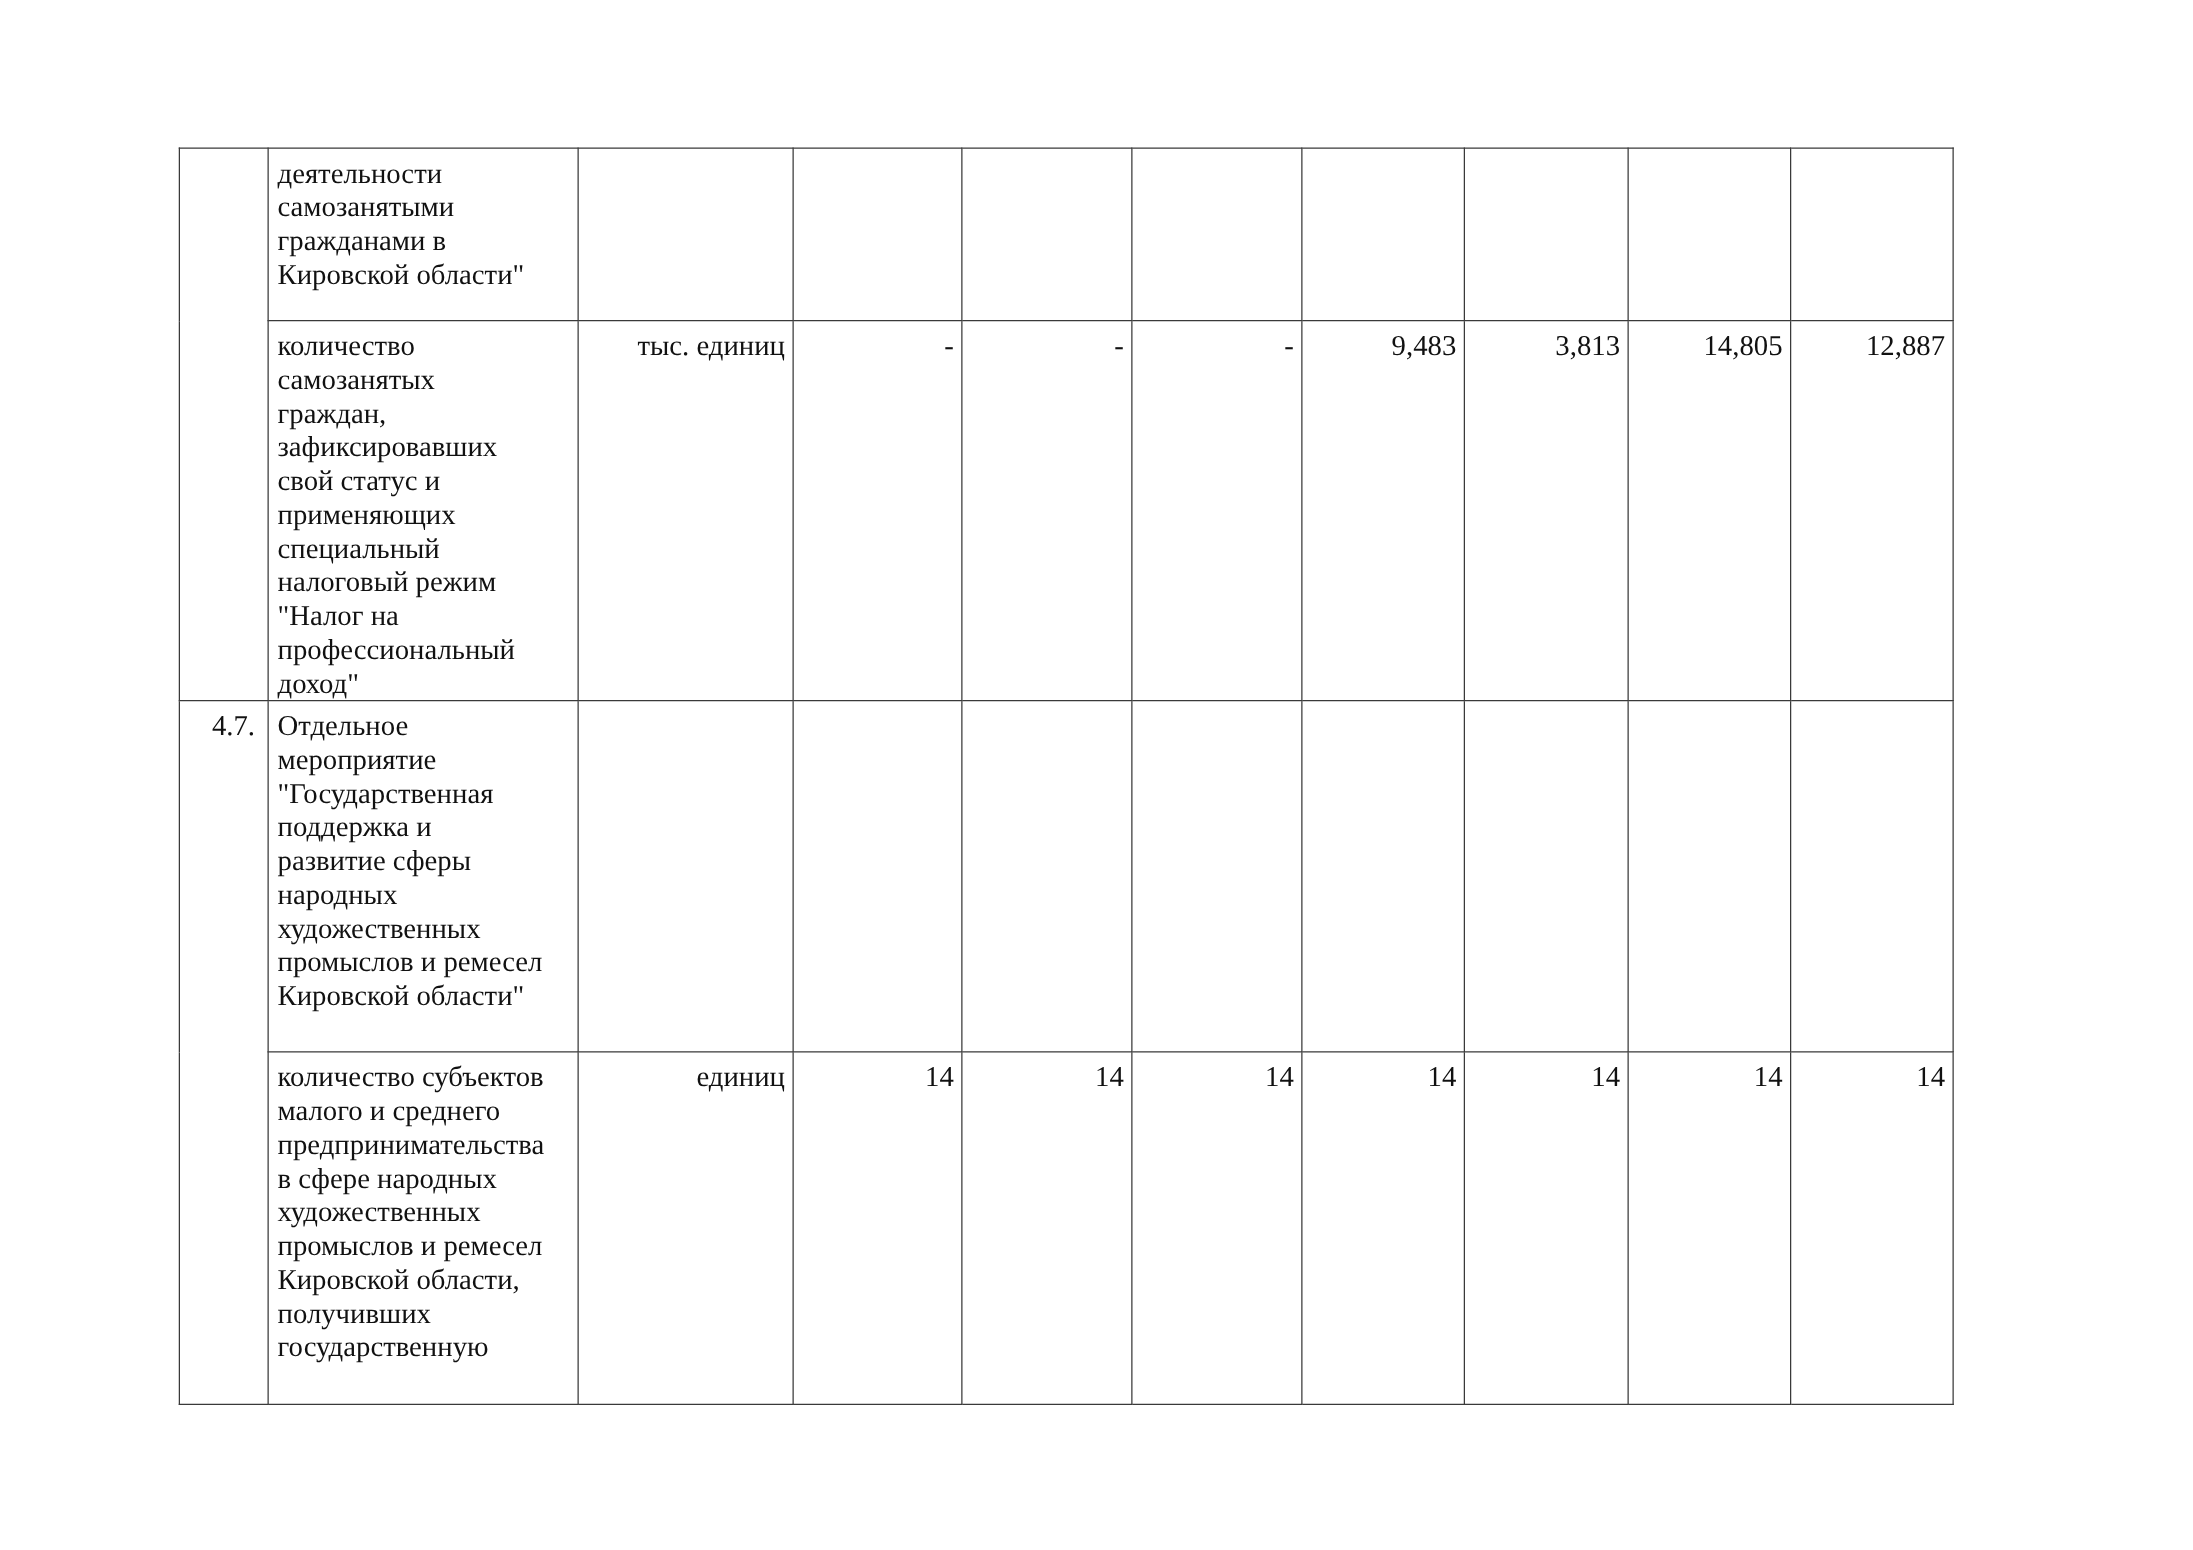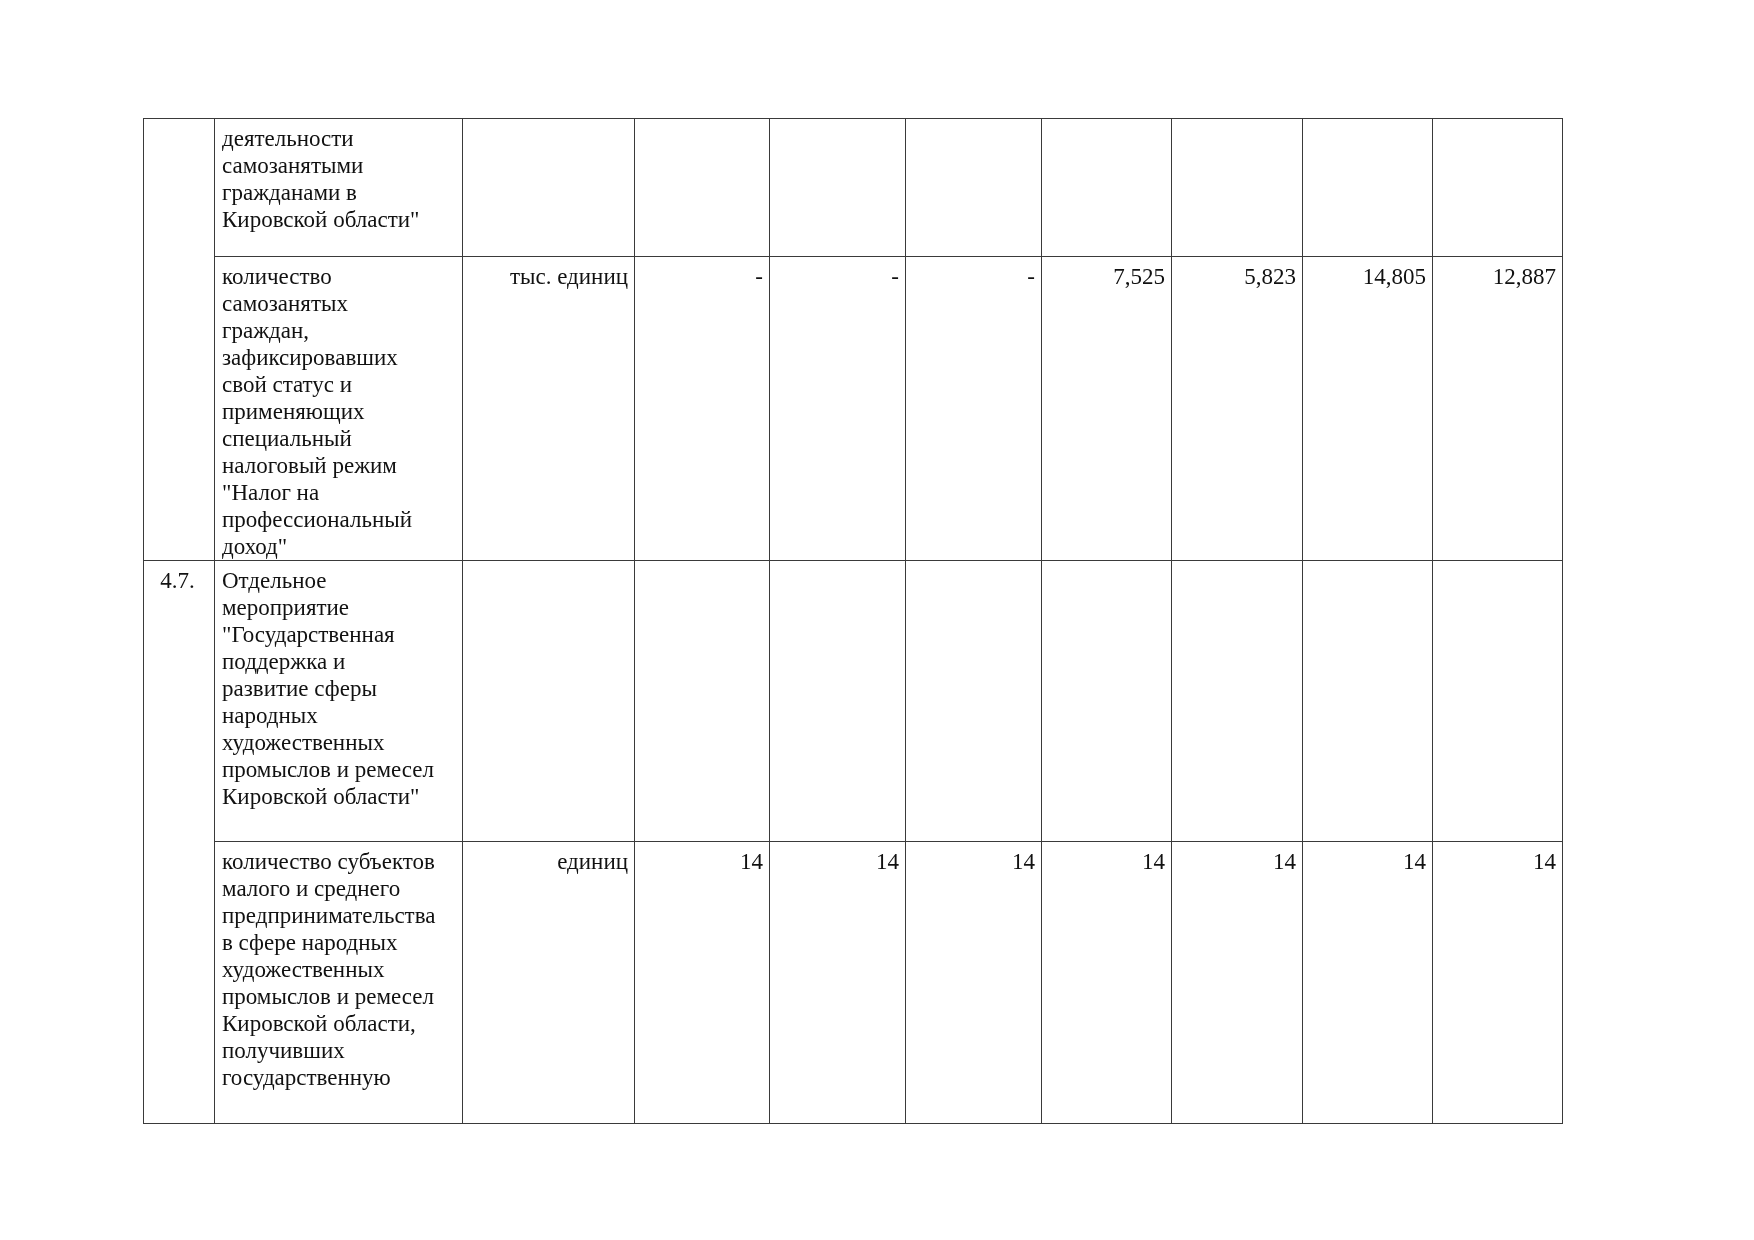--- a/index.html
+++ b/index.html
@@ -26,21 +26,21 @@
       line-height: 27px;
       font-family: Liberation Serif, serif;
     }
     table.doc-table td {
       border: 1.5px solid #3a3a3a;
       vertical-align: top;
       padding: 6px 6px 0 7px;
       box-sizing: border-box;
     }
     td.num-cell {
-      text-align: center;
+      text-align: right;
       padding-right: 10px !important;
     }
     td.desc-cell {
       text-align: left;
       white-space: pre-line;
     }
     td.unit-cell, td.val-cell {
       text-align: right;
     }
     tr.r1 { height: 138px; }
@@ -89,22 +89,22 @@
 применяющих
 специальный
 налоговый режим
 "Налог на
 профессиональный
 доход"</td>
       <td class="unit-cell">тыс. единиц</td>
       <td class="val-cell">-</td>
       <td class="val-cell">-</td>
       <td class="val-cell">-</td>
-      <td class="val-cell">7,525</td>
-      <td class="val-cell">5,823</td>
+      <td class="val-cell">9,483</td>
+      <td class="val-cell">3,813</td>
       <td class="val-cell">14,805</td>
       <td class="val-cell">12,887</td>
     </tr>
     <tr class="r3">
       <td class="num-cell" rowspan="2">4.7.</td>
       <td class="desc-cell">Отдельное
 мероприятие
 "Государственная
 поддержка и
 развитие сферы

